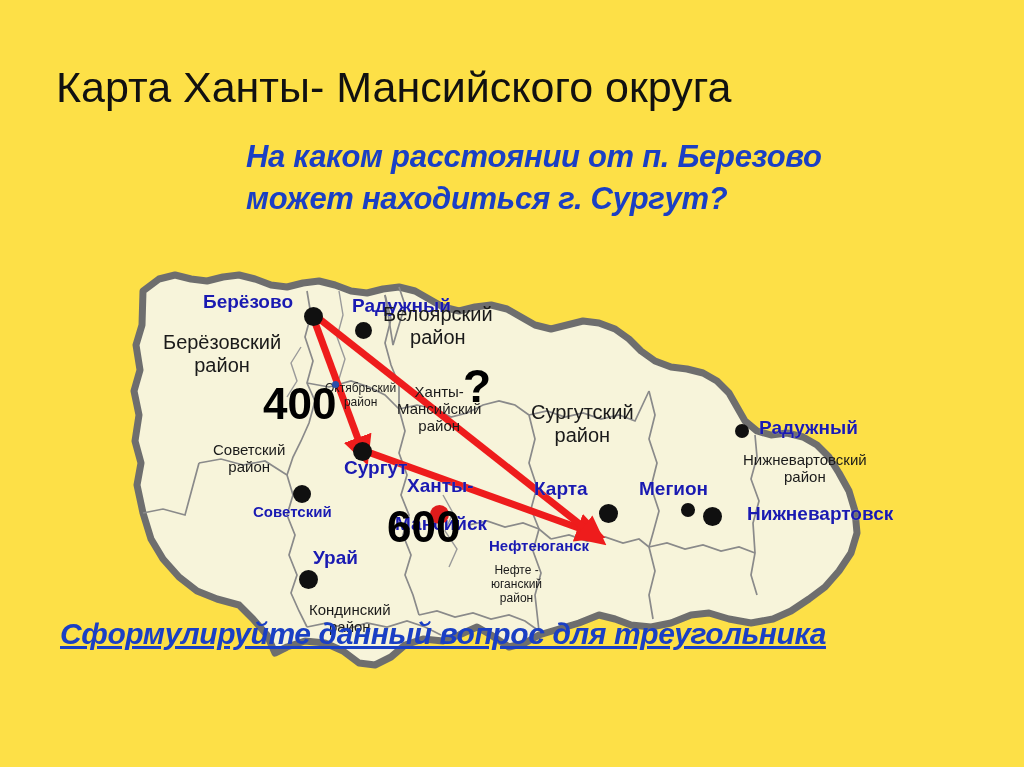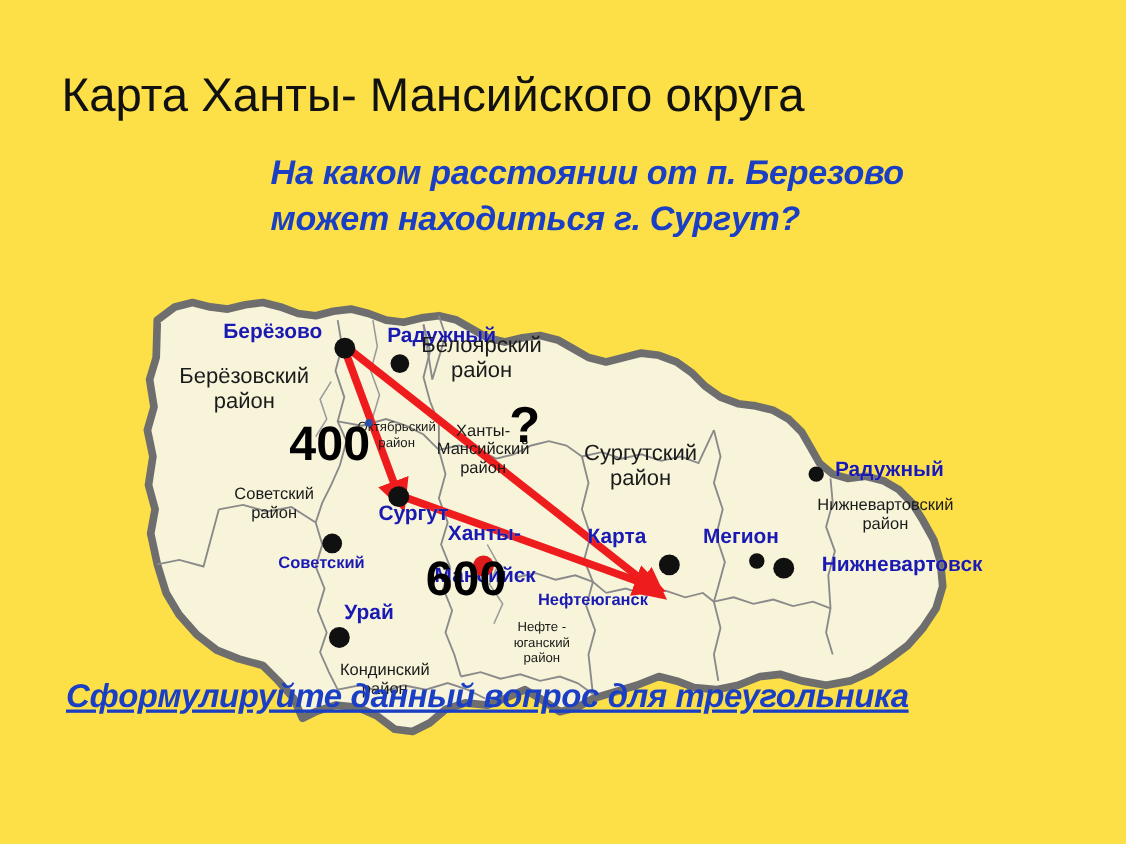--- a/index.html
+++ b/index.html
@@ -238,21 +238,21 @@
     <div class="maplabel city sm" style="left:450px;top:342px;text-align:center;">Нефтеюганск</div>
 
     <div class="maplabel district" style="left:124px;top:136px;">Берёзовский<br>район</div>
     <div class="maplabel district" style="left:344px;top:108px;">Белоярский<br>район</div>
     <div class="maplabel district xs" style="left:286px;top:186px;">Октябрьский<br>район</div>
     <div class="maplabel district sm" style="left:358px;top:188px;">Ханты-<br>Мансийский<br>район</div>
     <div class="maplabel district" style="left:492px;top:206px;">Сургутский<br>район</div>
     <div class="maplabel district sm" style="left:704px;top:256px;">Нижневартовский<br>район</div>
     <div class="maplabel district sm" style="left:174px;top:246px;">Советский<br>район</div>
     <div class="maplabel district sm" style="left:270px;top:406px;">Кондинский<br>район</div>
-    <div class="maplabel district xs" style="left:428px;top:368px;">Нефте -<br>юганский<br>район</div>
+    <div class="maplabel district xs" style="left:452px;top:368px;">Нефте -<br>юганский<br>район</div>
 
     <div class="annot big" style="left:224px;top:187px;">400</div>
     <div class="annot big" style="left:348px;top:310px;">600</div>
     <div class="annot qm" style="left:424px;top:168px;">?</div>
 
   </div>
 
   <div class="caption">Сформулируйте данный вопрос для треугольника</div>
 
 </div>

